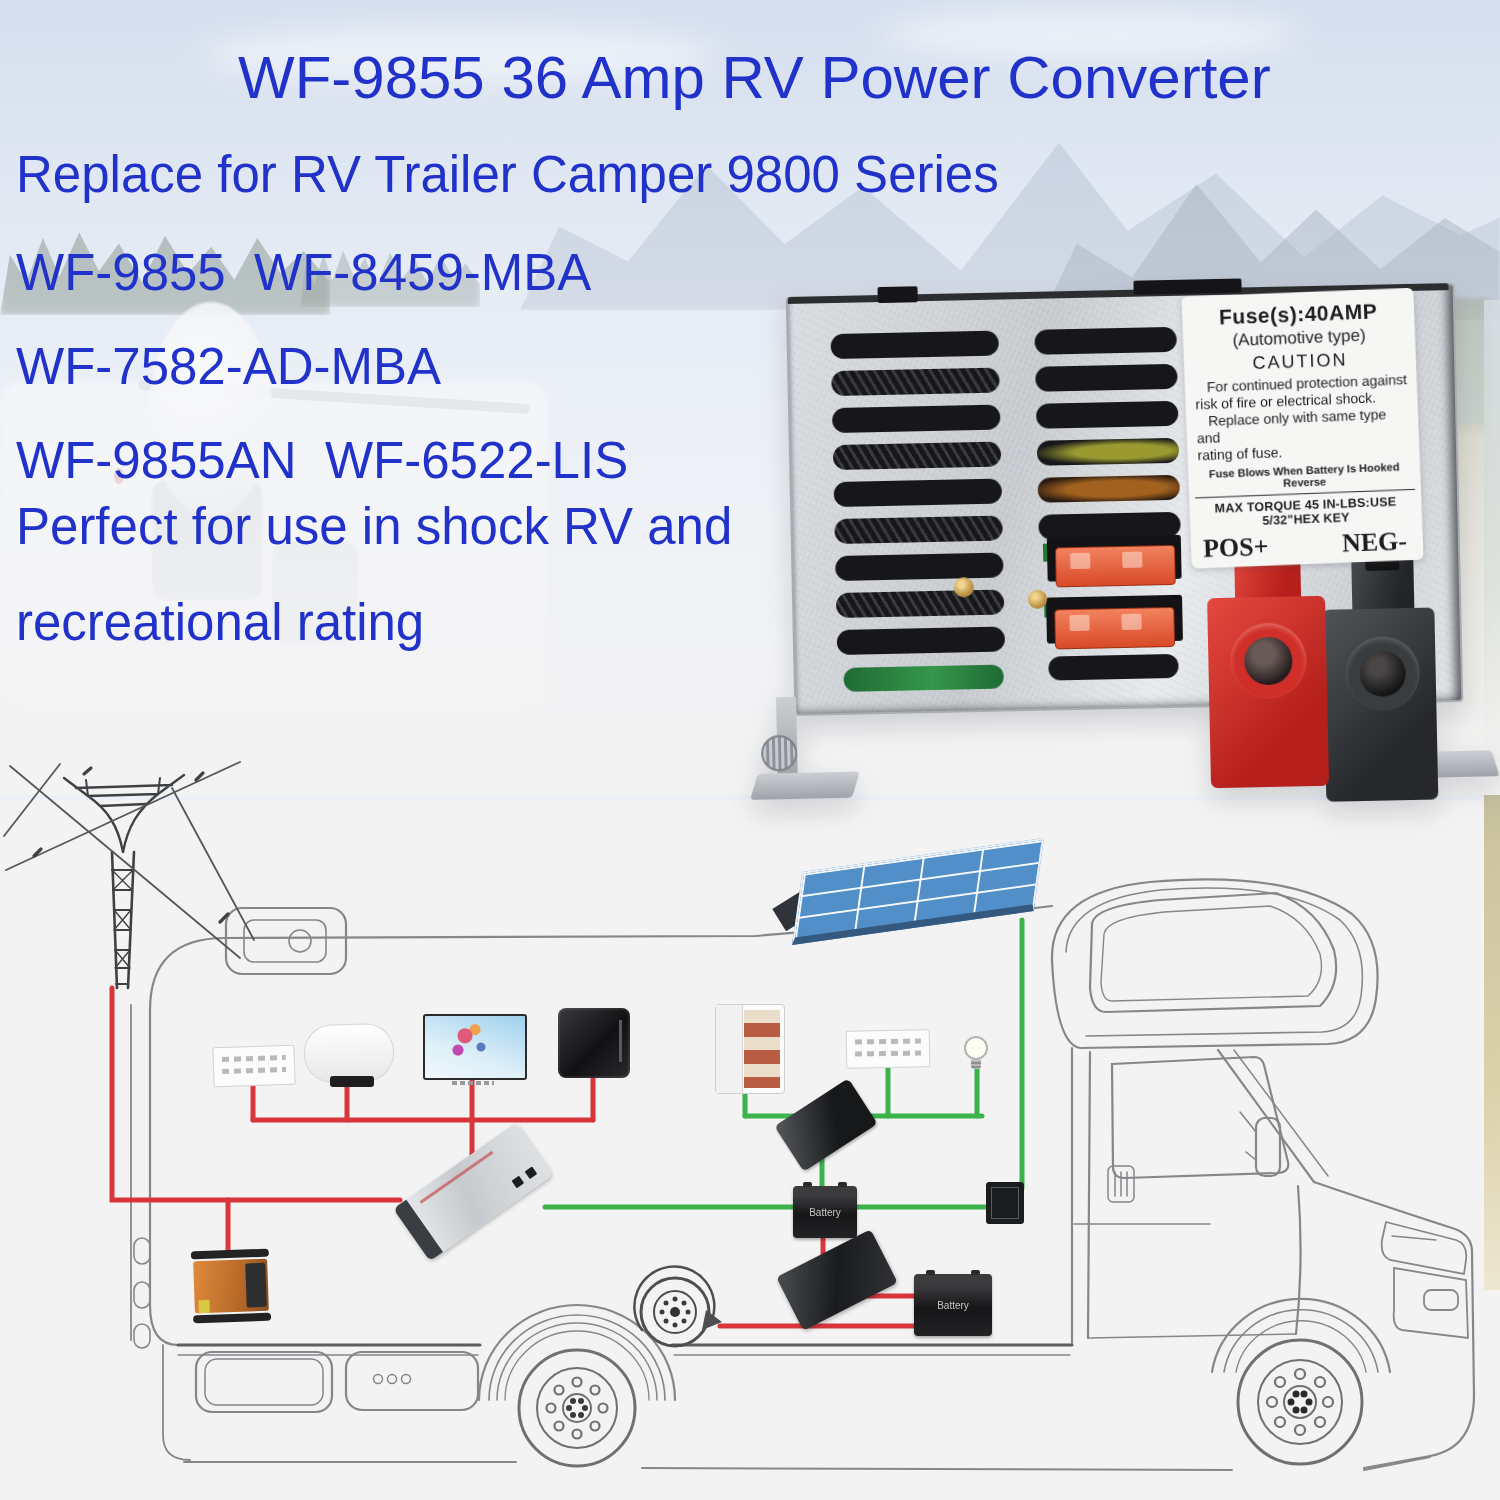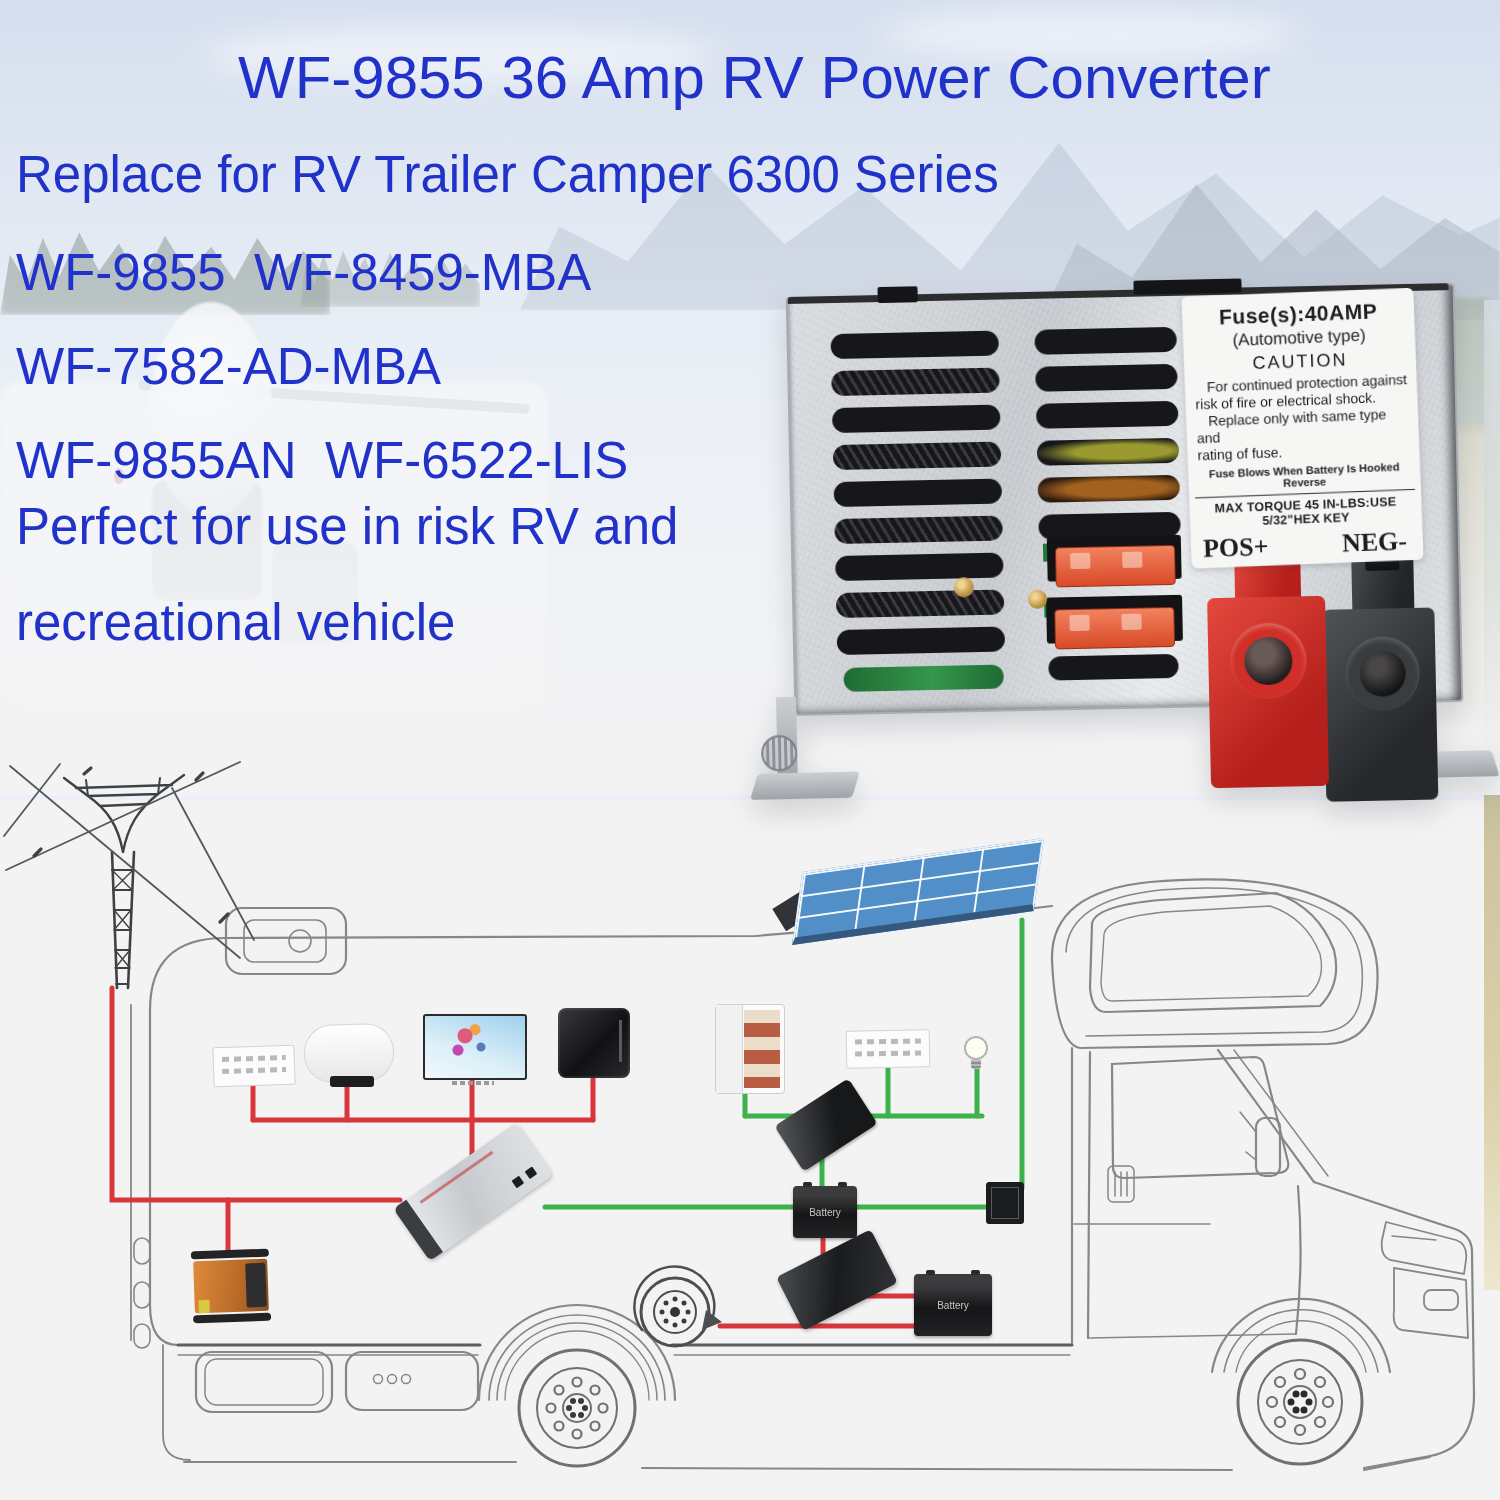--- a/index.html
+++ b/index.html
@@ -467,18 +467,18 @@
     </div>
     <div class="abs term-body" style="left:0;top:72px;width:112px;height:192px;background:linear-gradient(135deg,#505458,#26282b 70%)">
       <div class="abs term-hole" style="left:22px;top:28px;width:74px;height:74px;background:#3a3d40;box-shadow:inset 0 3px 5px rgba(200,205,210,.25)">
         <div class="abs term-hole" style="left:14px;top:14px;width:46px;height:46px;background:radial-gradient(circle at 40% 35%,#4a4646 0 20%,#141516 70%)"></div>
       </div>
     </div>
   </div>
 </div>
 
 <div id="mk-title" class="abs mtxt">WF-9855 36 Amp RV Power Converter</div>
-<div class="abs mtxt mline" style="top:148px">Replace for RV Trailer Camper 6300 Series</div>
+<div class="abs mtxt mline" style="top:148px">Replace for RV Trailer Camper 9800 Series</div>
 <div class="abs mtxt mline" style="top:246px">WF-9855  WF-8459-MBA</div>
 <div class="abs mtxt mline" style="top:340px">WF-7582-AD-MBA</div>
 <div class="abs mtxt mline" style="top:434px">WF-9855AN  WF-6522-LIS</div>
-<div class="abs mtxt mline" style="top:500px">Perfect for use in risk RV and</div>
-<div class="abs mtxt mline" style="top:596px">recreational vehicle</div>
+<div class="abs mtxt mline" style="top:500px">Perfect for use in shock RV and</div>
+<div class="abs mtxt mline" style="top:596px">recreational rating</div>
 
 </body></html>

